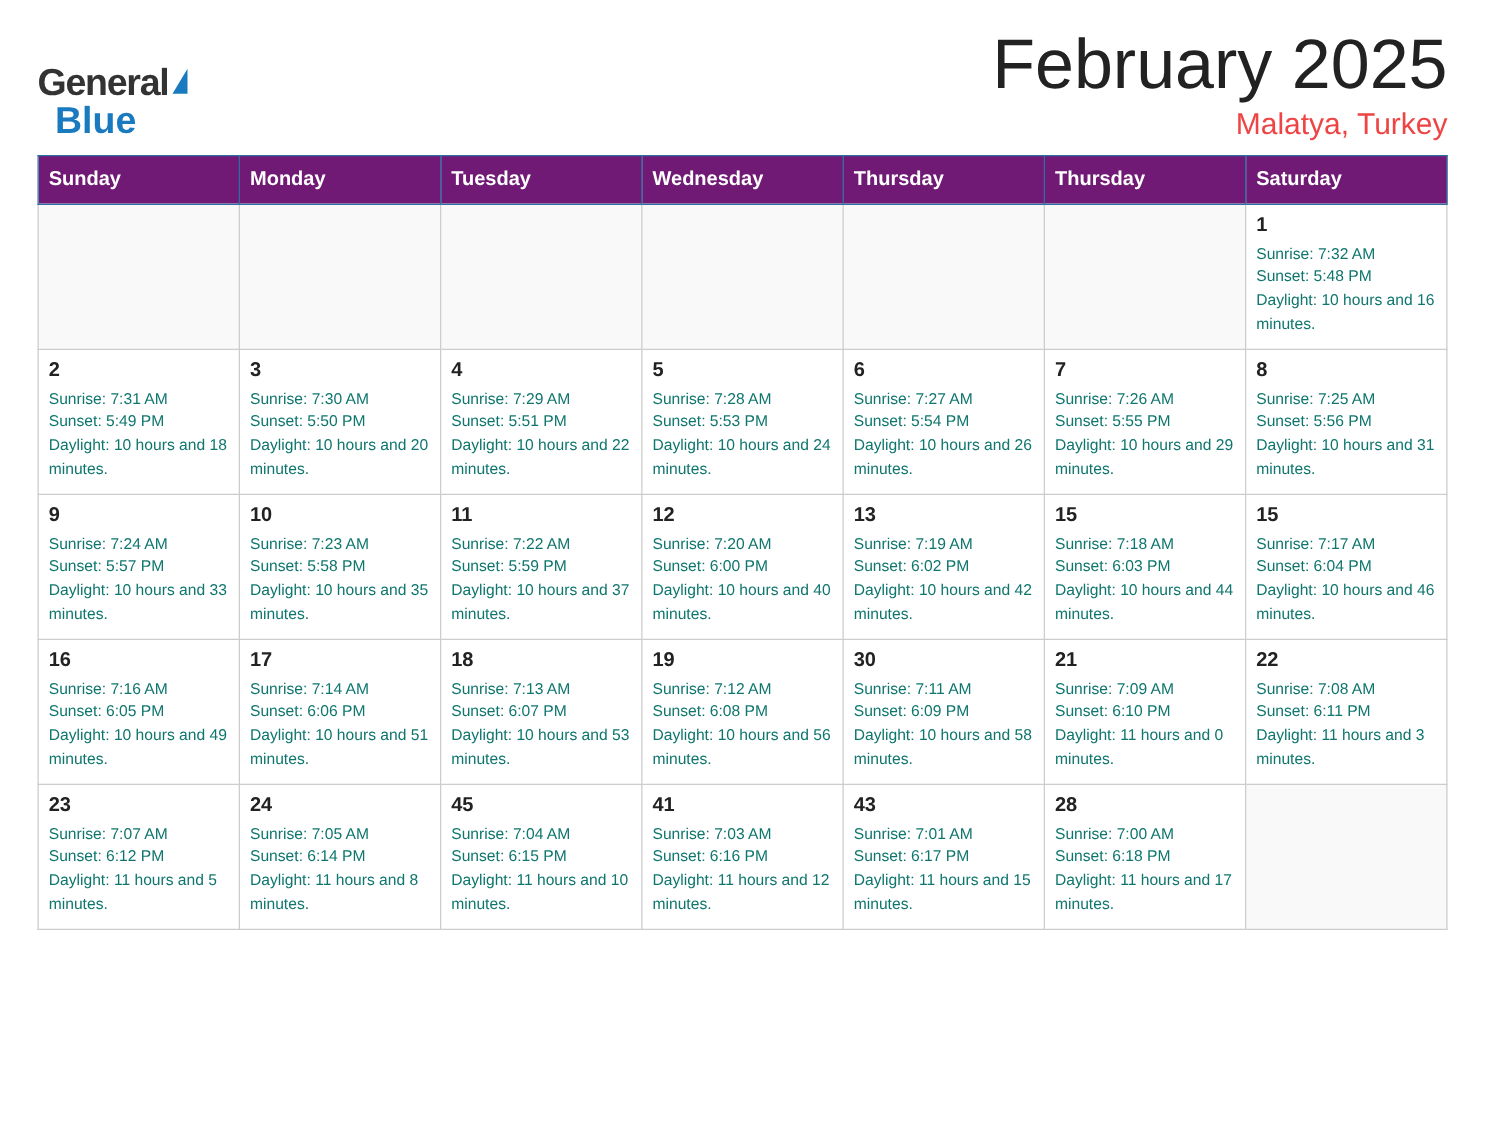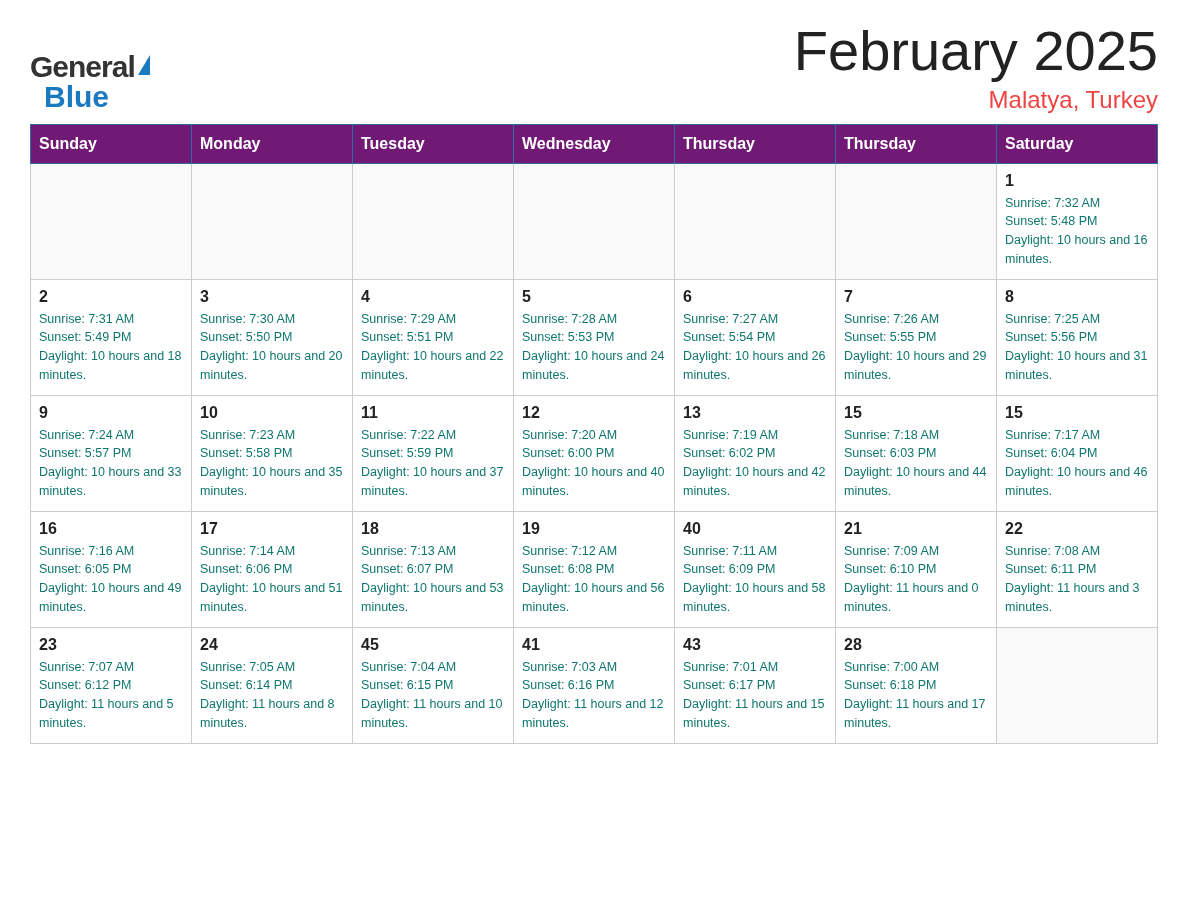--- a/index.html
+++ b/index.html
@@ -218,21 +218,21 @@
         </td>
         <td>
           <span class="day-number">18</span>
           <div class="day-info">Sunrise: 7:13 AM<br>Sunset: 6:07 PM<br>Daylight: 10 hours and 53 minutes.</div>
         </td>
         <td>
           <span class="day-number">19</span>
           <div class="day-info">Sunrise: 7:12 AM<br>Sunset: 6:08 PM<br>Daylight: 10 hours and 56 minutes.</div>
         </td>
         <td>
-          <span class="day-number">40</span>
+          <span class="day-number">30</span>
           <div class="day-info">Sunrise: 7:11 AM<br>Sunset: 6:09 PM<br>Daylight: 10 hours and 58 minutes.</div>
         </td>
         <td>
           <span class="day-number">21</span>
           <div class="day-info">Sunrise: 7:09 AM<br>Sunset: 6:10 PM<br>Daylight: 11 hours and 0 minutes.</div>
         </td>
         <td>
           <span class="day-number">22</span>
           <div class="day-info">Sunrise: 7:08 AM<br>Sunset: 6:11 PM<br>Daylight: 11 hours and 3 minutes.</div>
         </td>

